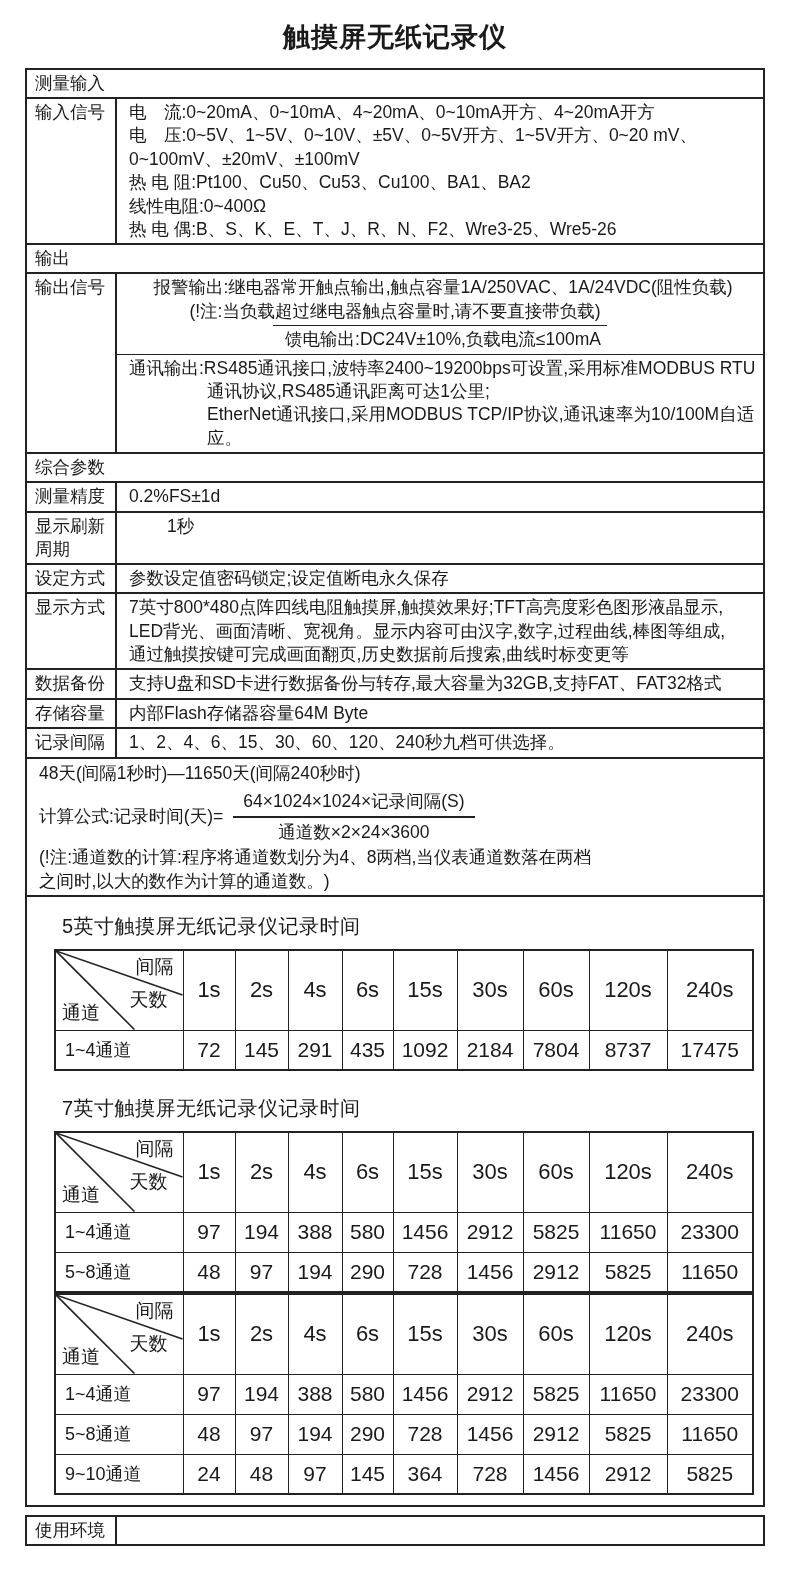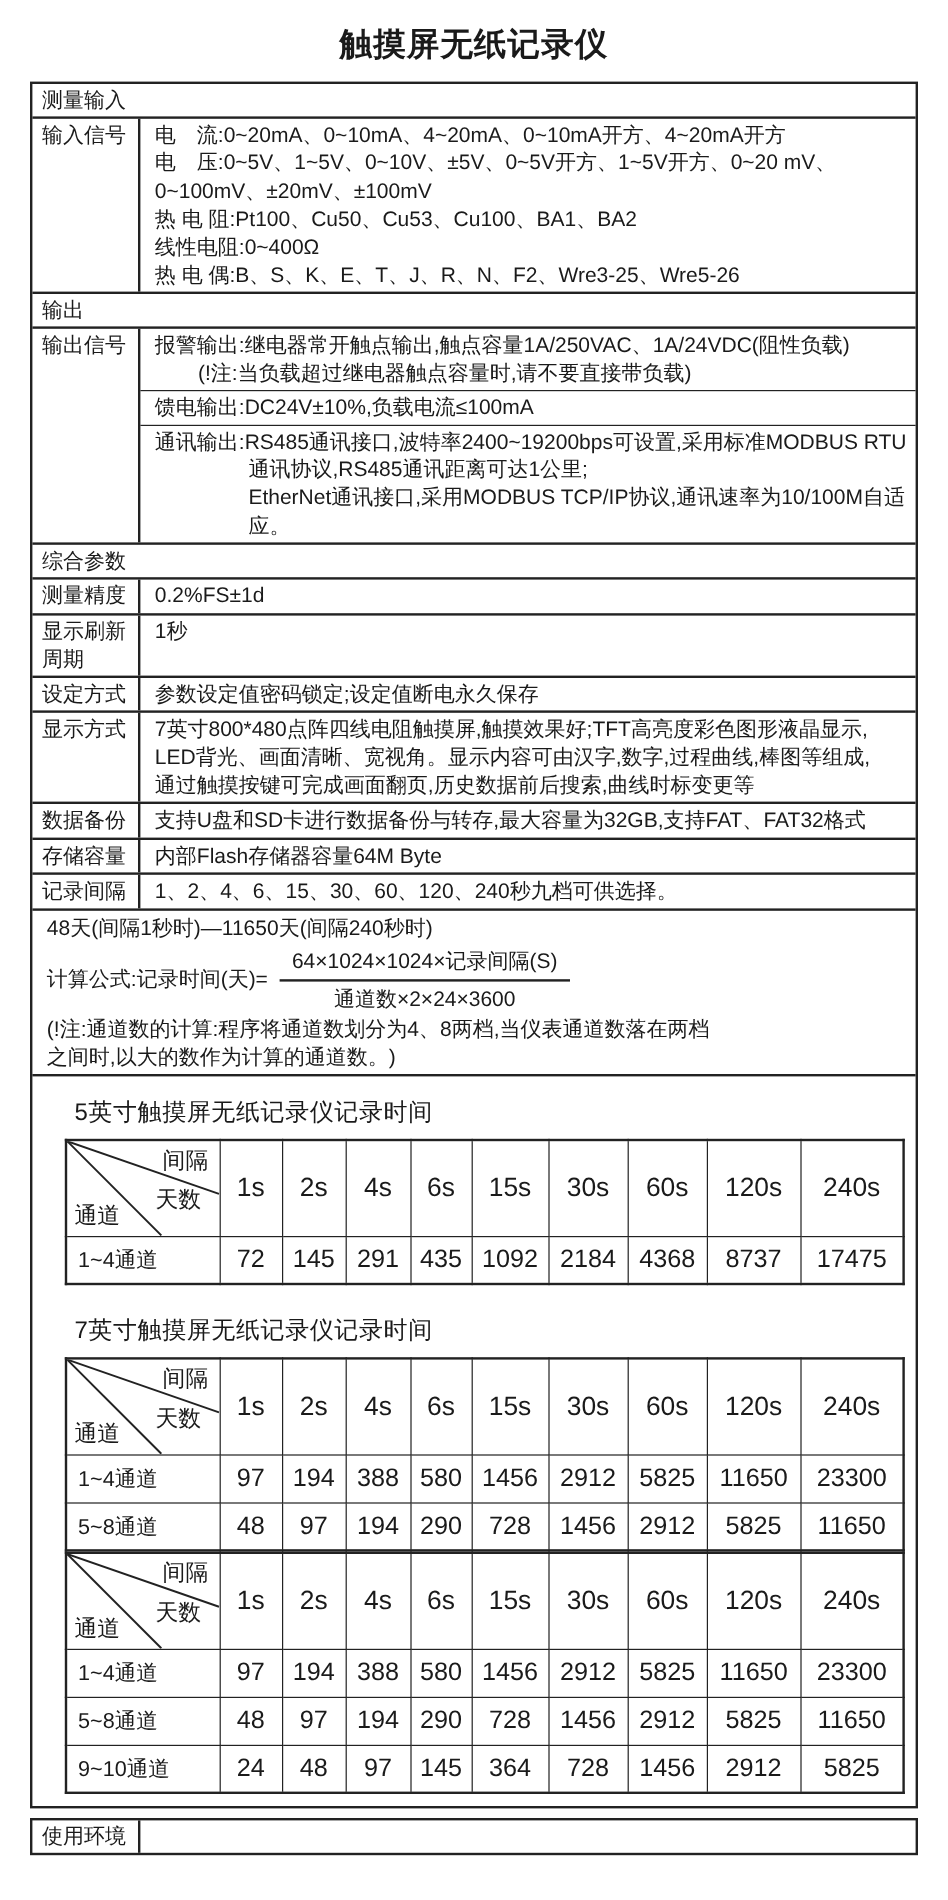--- a/index.html
+++ b/index.html
@@ -37,23 +37,23 @@
     line-height: 23px;
   }
   .val {
     flex: 1;
     padding: 2px 6px 2px 12px;
     font-size: 17.5px;
     line-height: 23.4px;
   }
   .sec { padding: 2px 6px 2px 8px; font-size: 17.5px; line-height: 23px; width: 100%; }
   .r-input .val  { min-height: 140px; }
-  .r-refresh     { min-height: 46px; }
+  .r-refresh     { min-height: 46px; gap: 38px; }
   .r-display .val{ min-height: 70px; }
-  .val-stack { flex: 1; display: flex; flex-direction: column; padding: 0; }
+  .val-stack { flex: 1; display: flex; flex-direction: column; padding: 0; align-items: center; }
   .sub { padding: 2px 6px 2px 12px; font-size: 17.5px; line-height: 23.4px; border-top: 1.5px solid #222; }
   .sub:first-child { border-top: none; }
   .indent-note { padding-left: 36px; }
   .indent-comm { padding-left: 78px; }
 
   
   .range-line { line-height: 24px; }
   .formula { display: flex; align-items: center; margin: 5px 0 2px 0; }
   .frac { display: inline-block; text-align: center; margin-left: 10px; }
   .frac .num { padding: 0 10px 3px 10px; border-bottom: 2px solid #222; }
@@ -227,21 +227,21 @@
             <th class="int-h">240s</th>
           </tr>
           <tr>
             <td class="chan">1~4通道</td>
             <td class="num">72</td>
             <td class="num">145</td>
             <td class="num">291</td>
             <td class="num">435</td>
             <td class="num">1092</td>
             <td class="num">2184</td>
-            <td class="num">4368</td>
+            <td class="num">7804</td>
             <td class="num">8737</td>
             <td class="num">17475</td>
           </tr>
         </tbody>
           </table>
 
         <div class="rt-title" style="margin-top:24px">7英寸触摸屏无纸记录仪记录时间</div>
         <table class="rt">
           <colgroup>
             <col style="width:128px">

